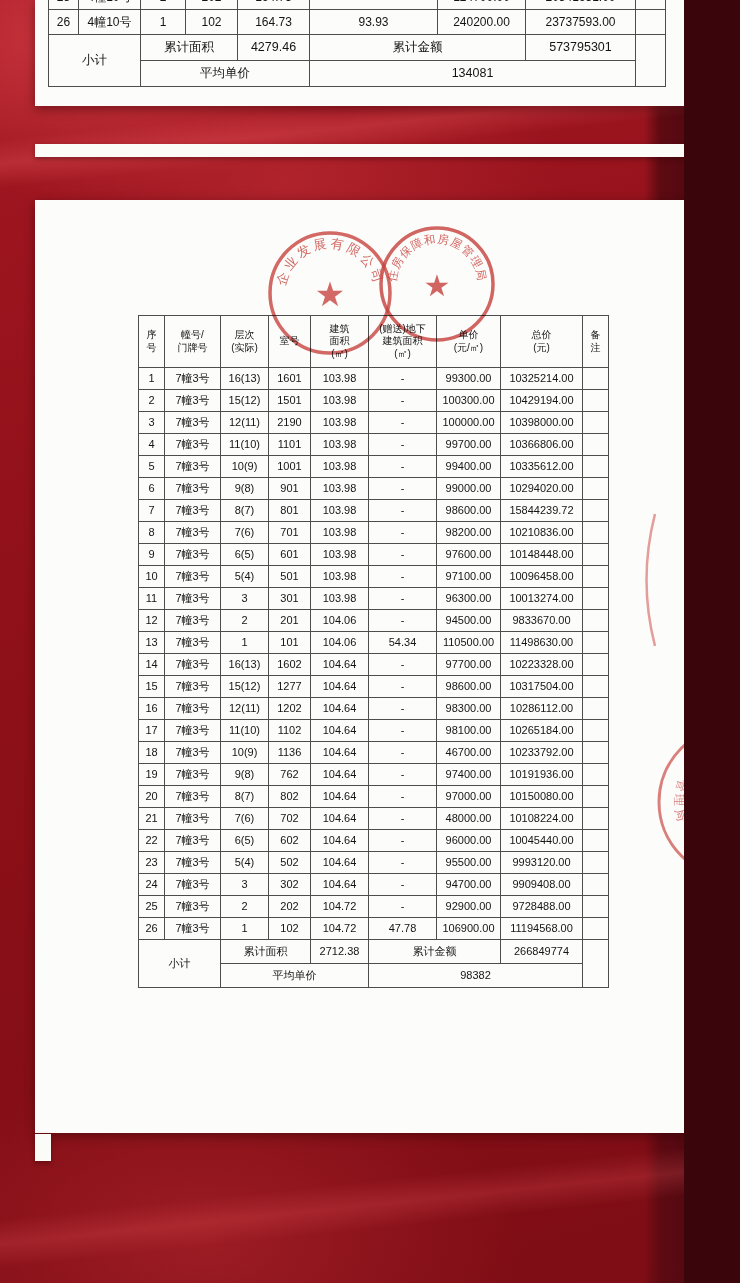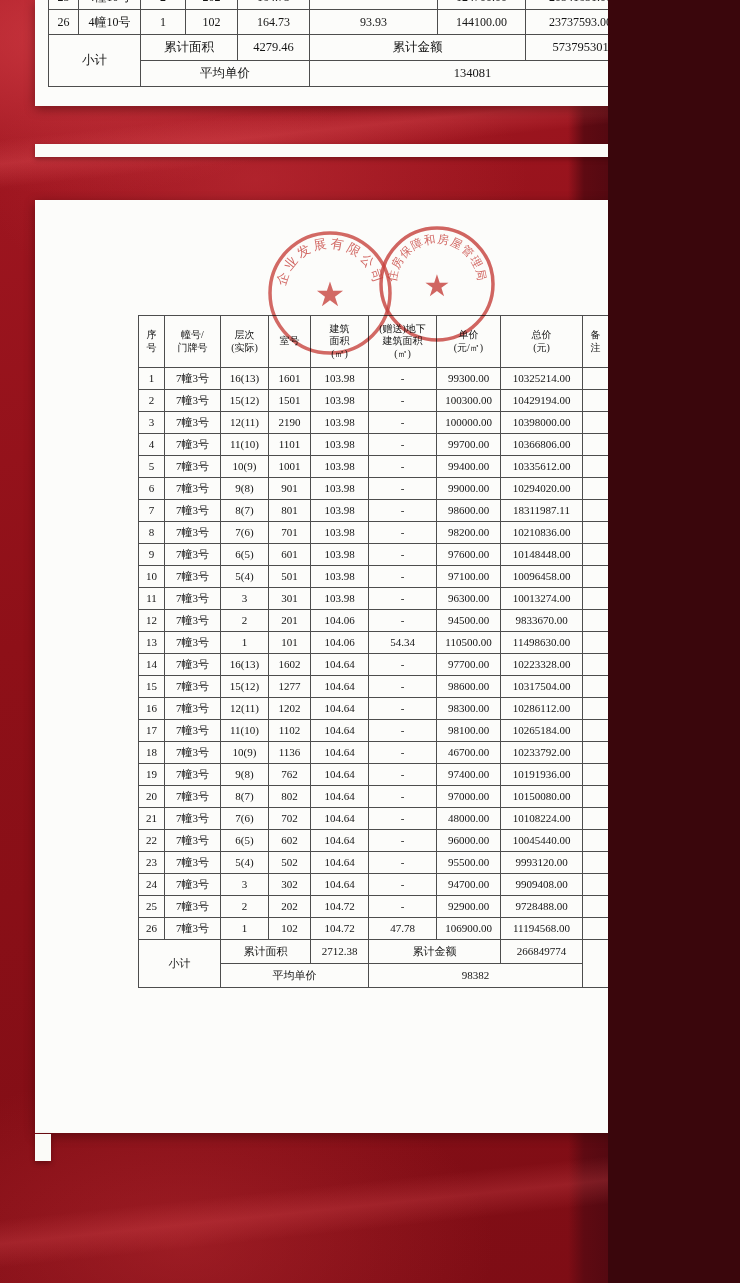--- a/index.html
+++ b/index.html
@@ -1,23 +1,23 @@
 <!DOCTYPE html>
 <html><head>
 <meta charset="utf-8">
 <style>
   html,body{margin:0;padding:0;background:#3a060c;}
   .canvas{
-    position:relative;width:608px;height:1283px;overflow:hidden;
+    position:relative;width:684px;height:1283px;overflow:hidden;
     background:
       radial-gradient(ellipse 500px 260px at 12% 3%, rgba(231,77,84,.55), rgba(231,77,84,0) 60%),
       radial-gradient(ellipse 420px 220px at 42% 14%, rgba(216,62,70,.35), rgba(216,62,70,0) 65%),
       radial-gradient(ellipse 520px 300px at 30% 97%, rgba(208,55,62,.35), rgba(208,55,62,0) 60%),
       linear-gradient(165deg, #a31722 0%, #8e1018 45%, #7e0d15 100%);
-    font-family:Liberation Serif, serif;
+    font-family:Liberation Sans, sans-serif;
   }
   .right-band{position:absolute;right:0;top:0;width:40px;height:100%;
     background:linear-gradient(90deg, rgba(94,10,18,0) 0%, #5e0a12 40%, #550911 100%);}
   .streak{position:absolute;left:-40px;width:840px;height:48px;
     background:linear-gradient(180deg, rgba(226,80,86,0), rgba(226,80,86,.35) 50%, rgba(226,80,86,0));
     transform:rotate(-6deg);}
   .streak1{top:100px;}
   .streak2{top:1180px;opacity:.75;}
   .page{position:absolute;background:#fcfcfa;box-shadow:0 3px 10px rgba(40,0,5,.45);overflow:hidden;}
   .page1{left:35px;top:0;width:665px;height:106px;}
@@ -74,21 +74,21 @@
             <td>20541651.00</td>
             <td></td>
           </tr>
           <tr>
             <td>26</td>
             <td>4幢10号</td>
             <td>1</td>
             <td>102</td>
             <td>164.73</td>
             <td>93.93</td>
-            <td>144100.00</td>
+            <td>240200.00</td>
             <td>23737593.00</td>
             <td></td>
           </tr>
         </tbody>
       <tfoot>
         <tr>
           <td colspan="2" rowspan="2">小计</td>
           <td colspan="2">累计面积</td>
           <td>4279.46</td>
           <td colspan="2">累计金额</td>
@@ -210,21 +210,21 @@
             <td></td>
           </tr>
           <tr>
             <td>7</td>
             <td>7幢3号</td>
             <td>8(7)</td>
             <td>801</td>
             <td>103.98</td>
             <td>-</td>
             <td>98600.00</td>
-            <td>18311987.11</td>
+            <td>15844239.72</td>
             <td></td>
           </tr>
           <tr>
             <td>8</td>
             <td>7幢3号</td>
             <td>7(6)</td>
             <td>701</td>
             <td>103.98</td>
             <td>-</td>
             <td>98200.00</td>

